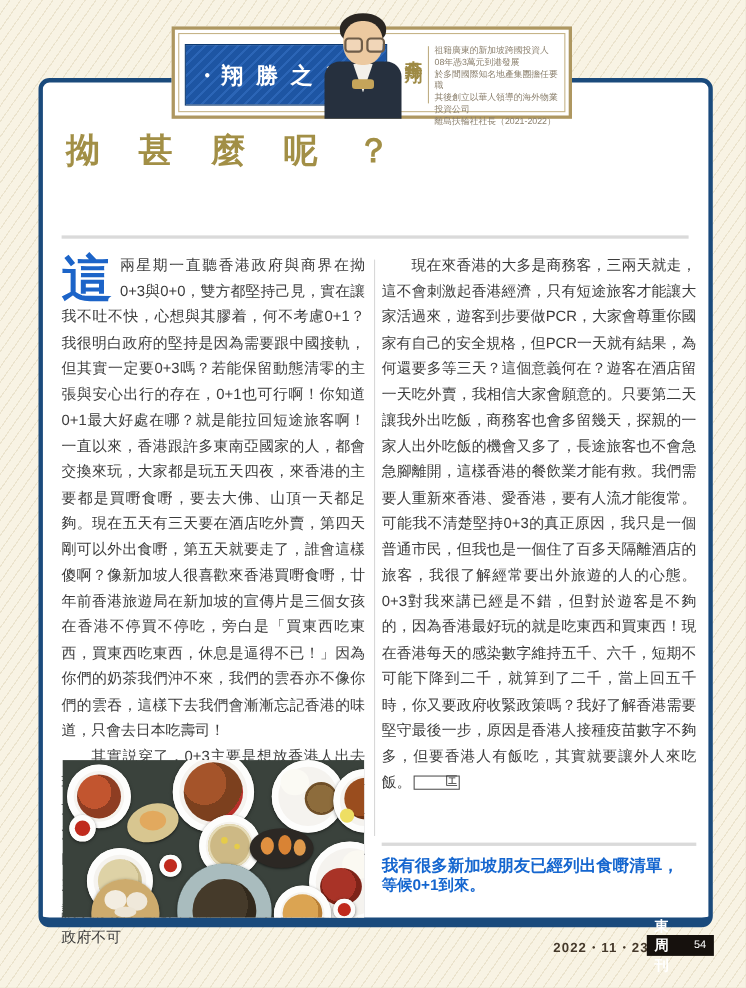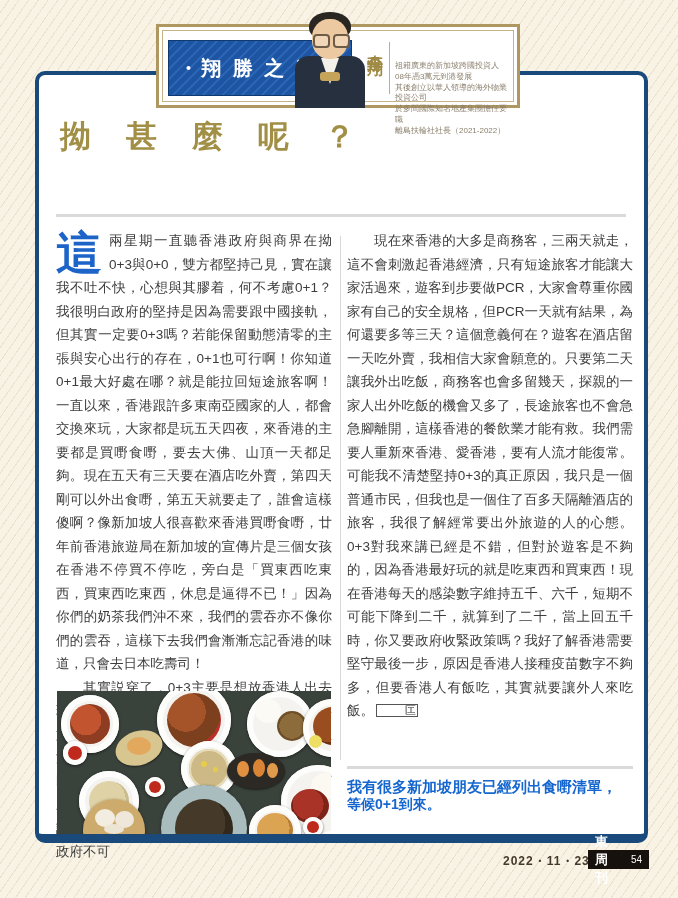--- a/index.html
+++ b/index.html
@@ -36,21 +36,21 @@
   .p-gl-l{left:18px;} .p-gl-r{left:38px;}
   .p-body{position:absolute;left:0;top:44px;width:70px;height:52px;background:#26303e;border-radius:14px 14px 0 0;}
   .p-shirt{position:absolute;left:26px;top:46px;width:18px;height:26px;background:#f3f0ea;clip-path:polygon(0 0,100% 0,50% 100%);}
   .p-bow{position:absolute;left:25px;top:60px;width:20px;height:9px;background:#c5a45a;border-radius:3px;}
   .author{
     position:absolute;left:203px;top:11px;height:56px;
     writing-mode:vertical-rl;text-orientation:upright;
     font-weight:bold;font-size:16px;line-height:18px;color:#9e8a45;letter-spacing:2px;
   }
   .cred-divider{position:absolute;left:226px;top:11px;width:1px;height:52px;background:#bfae84;}
-  .creds{position:absolute;left:232px;top:10px;width:118px;font-size:8px;line-height:10.8px;color:#8a7f6c;margin-top:20px;}
+  .creds{position:absolute;left:232px;top:10px;width:118px;font-size:8px;line-height:10.8px;color:#8a7f6c;}
   
   .kicker{
     position:absolute;left:60px;top:116px;z-index:2;
     font-size:31px;font-weight:bold;color:#a28f46;letter-spacing:35px;white-space:nowrap;
   }
   .title{
     position:absolute;left:0;top:144px;width:678px;text-align:center;z-index:2;
     font-family:"Liberation Serif","DejaVu Serif",serif;font-size:57px;line-height:60px;color:#53535a;
   }
   .headline-rule{position:absolute;left:56px;top:214px;width:570px;height:3px;background:#dadada;z-index:2;}
@@ -100,22 +100,22 @@
         <span class="p-hair"></span>
         <span class="p-face"></span>
         <span class="p-gl-l"></span>
         <span class="p-gl-r"></span>
       </div>
       <div class="author">李丹翔</div>
       <div class="cred-divider"></div>
       <div class="creds">
         <div>祖籍廣東的新加坡跨國投資人</div>
         <div>08年憑3萬元到港發展</div>
+        <div>於多間國際知名地產集團擔任要職</div>
         <div>其後創立以華人領導的海外物業投資公司</div>
-        <div>於多間國際知名地產集團擔任要職</div>
         <div>離島扶輪社社長（2021-2022）</div>
       </div>
     </div>
   </div>
 
   <div class="kicker">拗甚麼呢？</div>
   <div class="headline-rule"></div>
 
   <div class="col-left body-text">
     <p><span class="dropcap">這</span><span>兩星期一直聽香港政府與商界在拗0+3與0+0，雙方都堅持己見，實在讓我不吐不快，心想與其膠着，何不考慮0+1？我很明白政府的堅持是因為需要跟中國接軌，但其實一定要0+3嗎？若能保留動態清零的主張與安心出行的存在，0+1也可行啊！你知道0+1最大好處在哪？就是能拉回短途旅客啊！一直以來，香港跟許多東南亞國家的人，都會交換來玩，大家都是玩五天四夜，來香港的主要都是買嘢食嘢，要去大佛、山頂一天都足夠。現在五天有三天要在酒店吃外賣，第四天剛可以外出食嘢，第五天就要走了，誰會這樣傻啊？像新加坡人很喜歡來香港買嘢食嘢，廿年前香港旅遊局在新加坡的宣傳片是三個女孩在香港不停買不停吃，旁白是「買東西吃東西，買東西吃東西，休息是逼得不已！」因為你們的奶茶我們沖不來，我們的雲吞亦不像你們的雲吞，這樣下去我們會漸漸忘記香港的味道，只會去日本吃壽司！</span></p>

